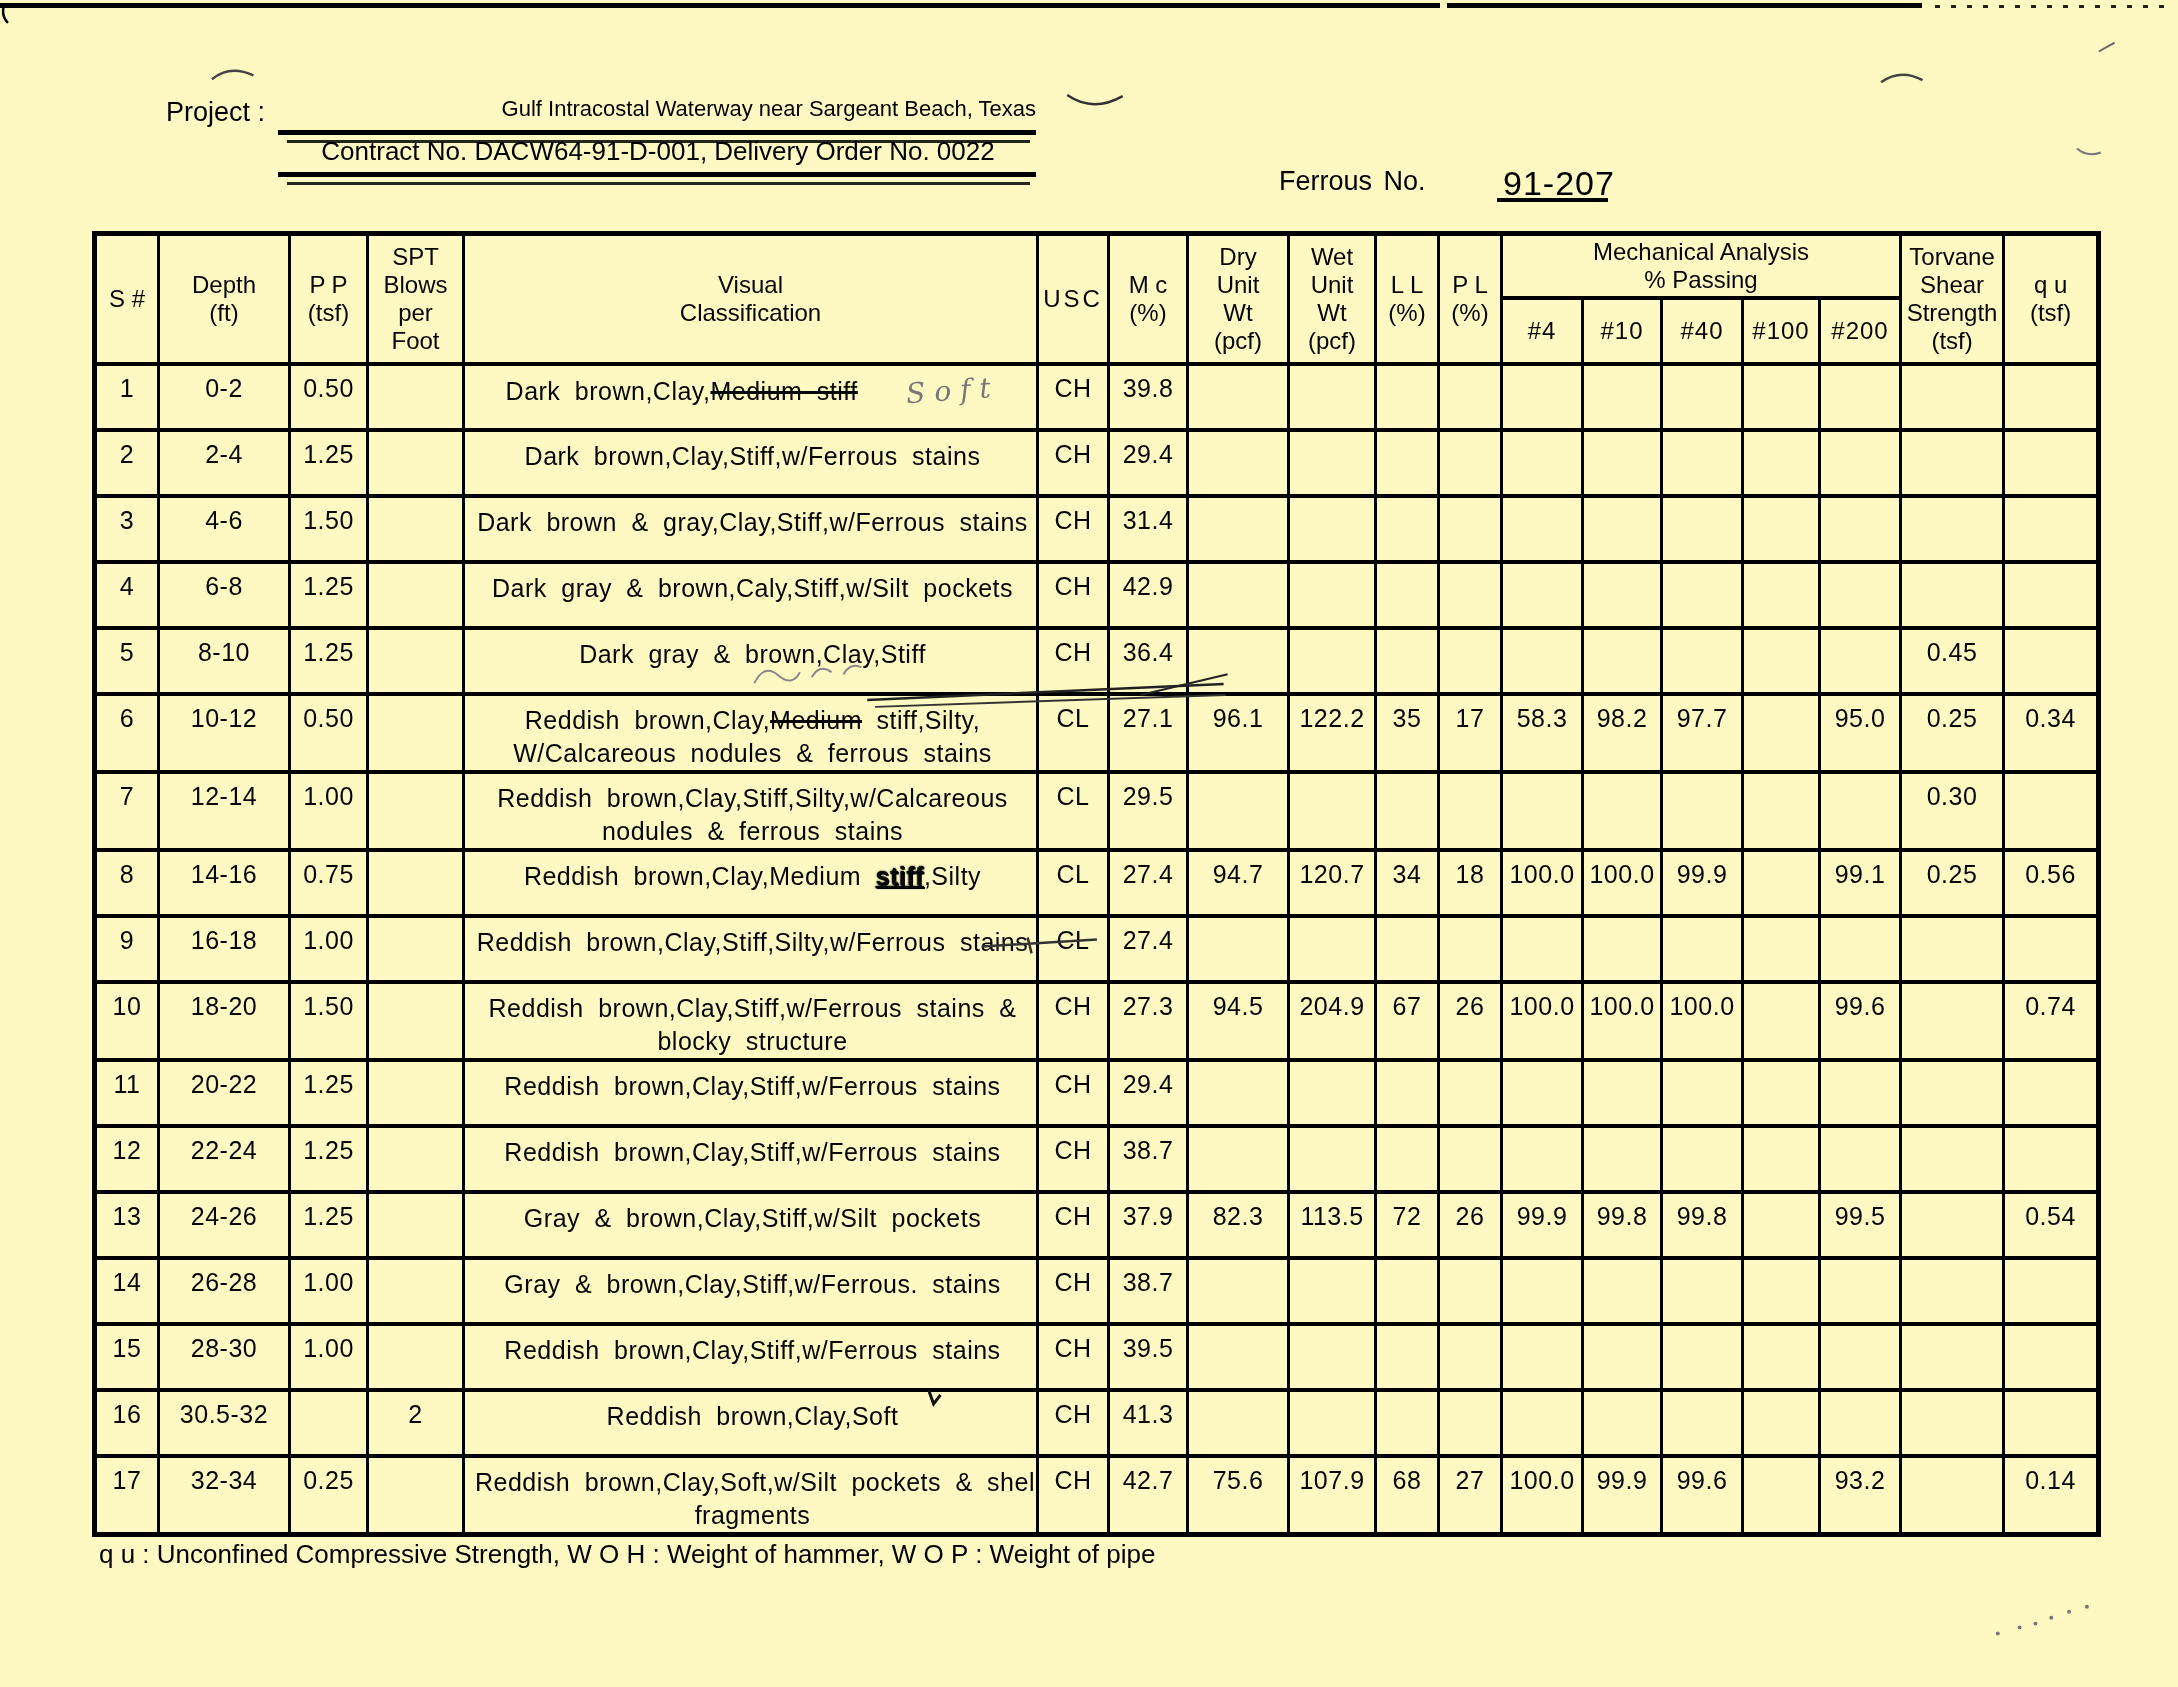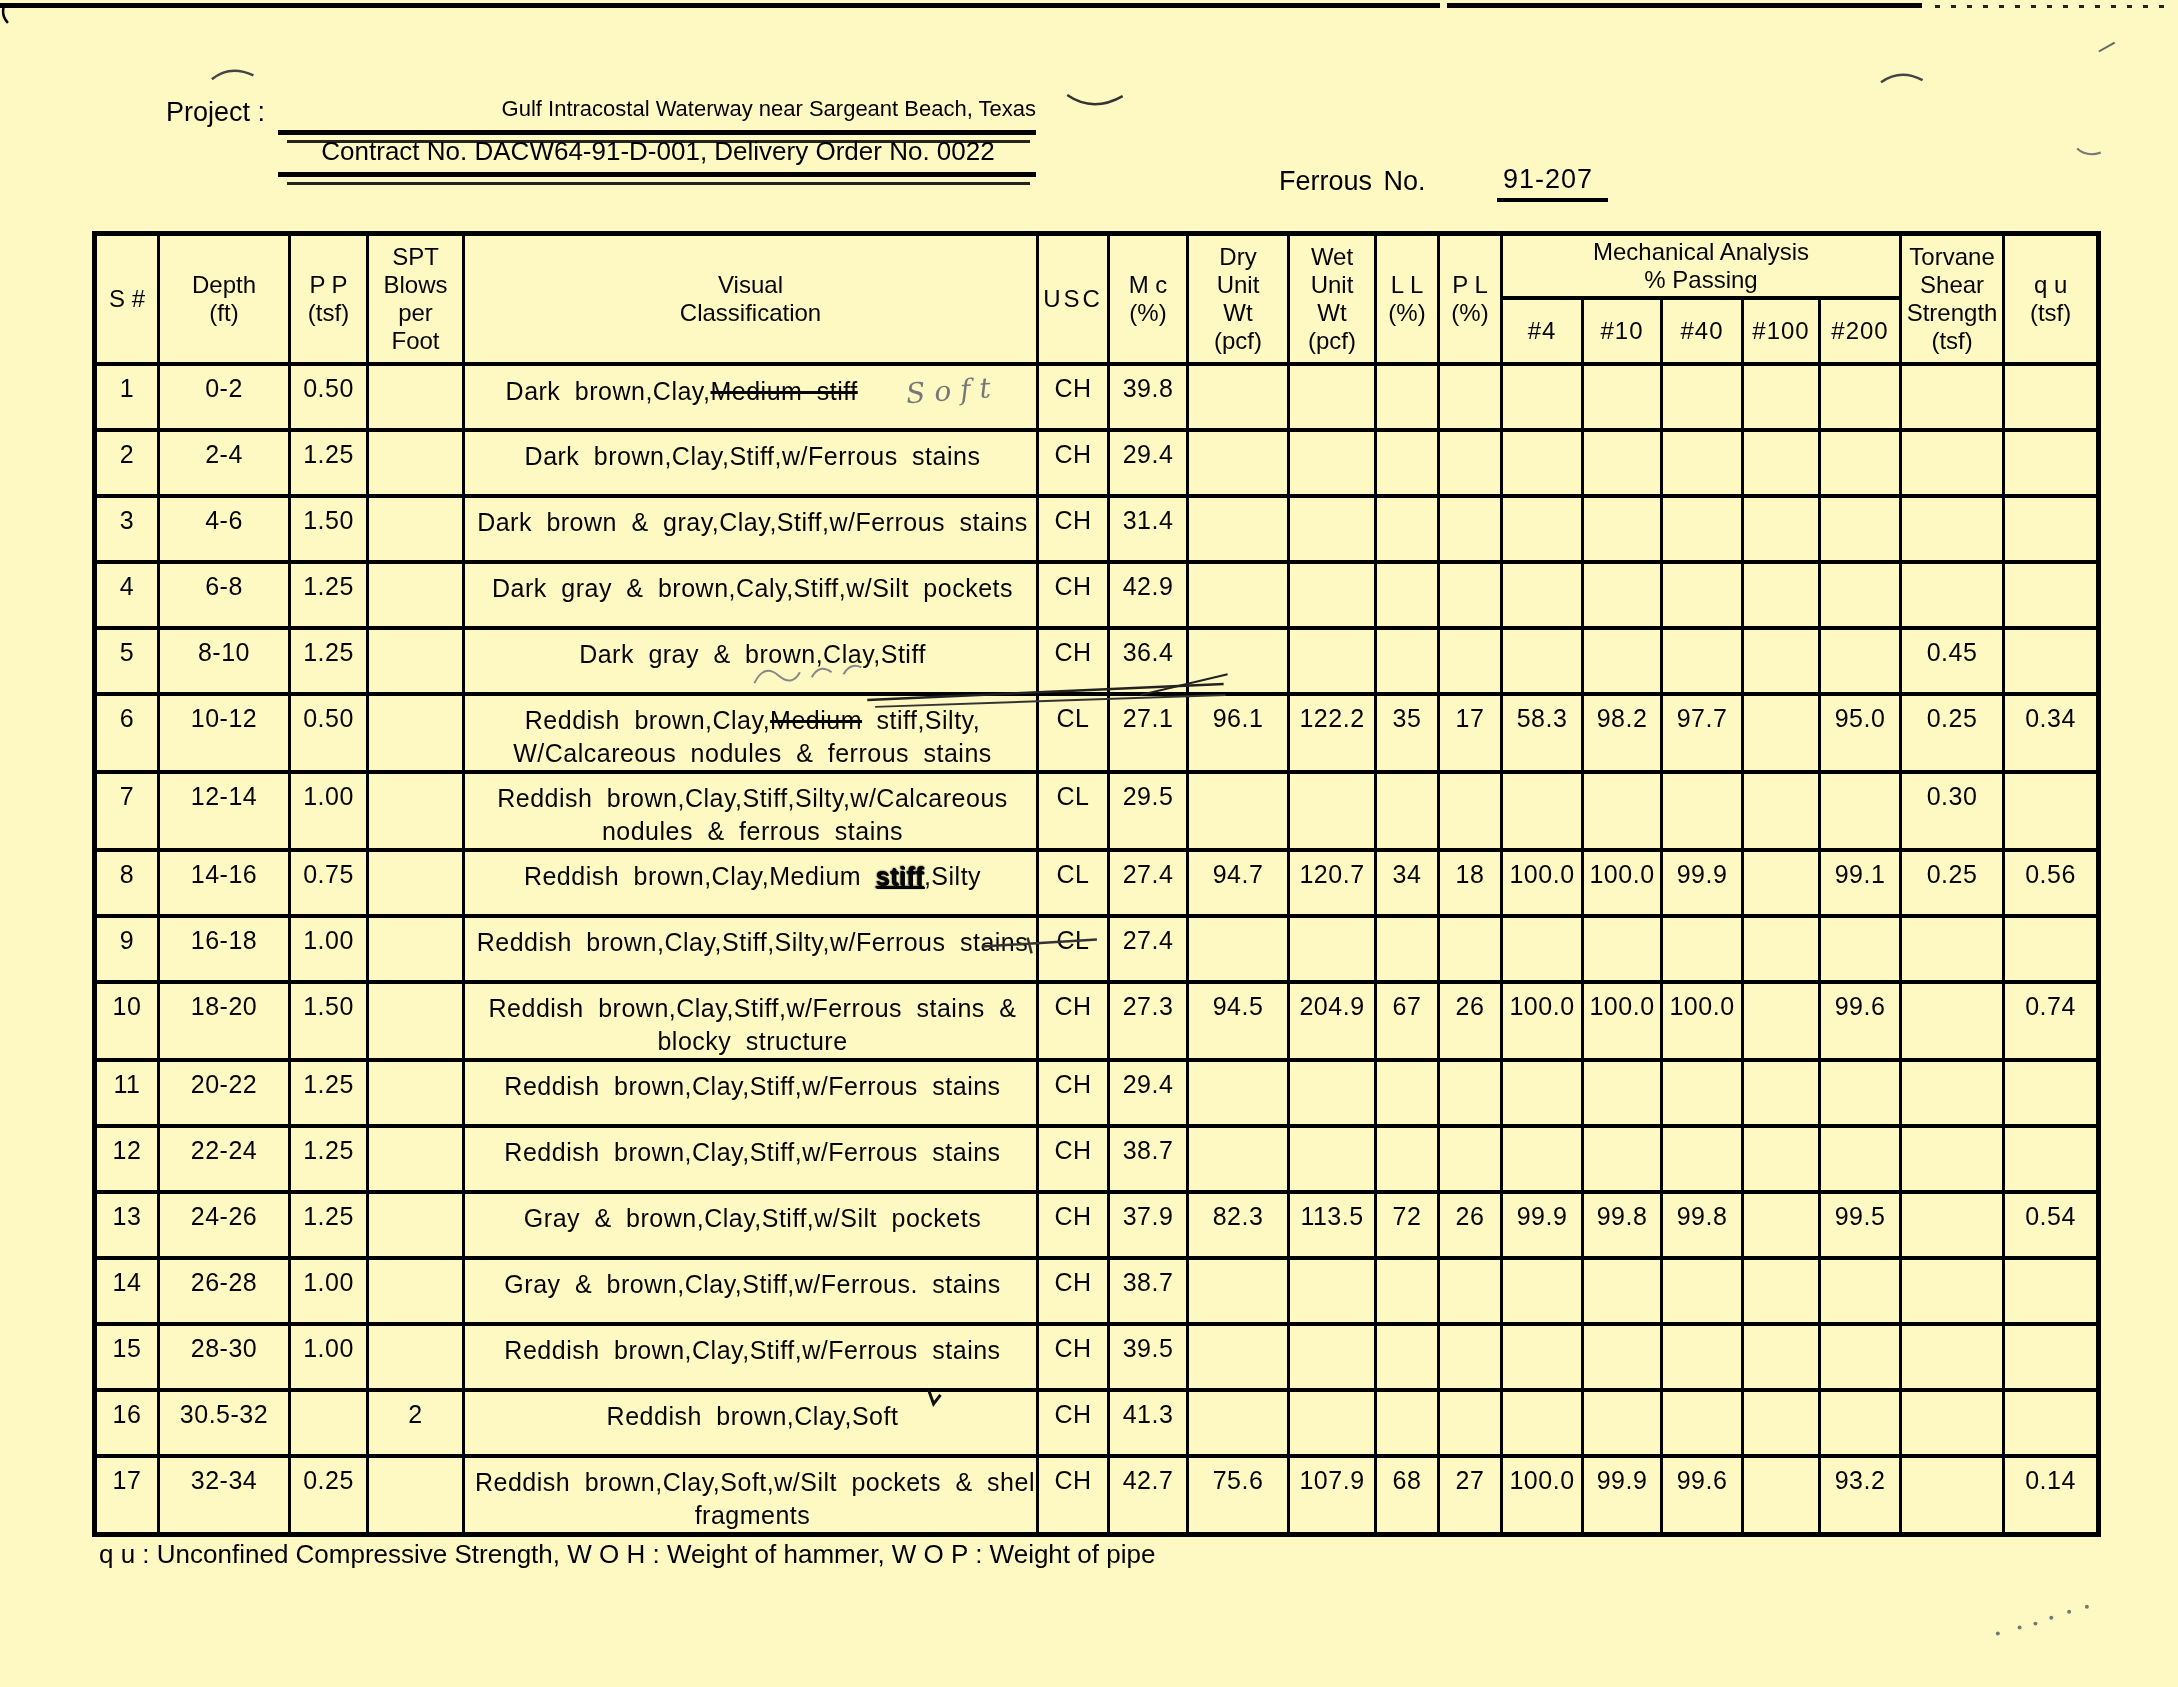--- a/index.html
+++ b/index.html
@@ -17,21 +17,21 @@
   .marks-svg { position:absolute; left:0; top:0; pointer-events:none; }
 
   
   .project-label { left:166px; top:97px; font-size:27px; }
   .project-line1 { left:280px; top:96px; width:756px; text-align:right; font-size:22px; }
   .project-line2 { left:280px; top:136px; width:756px; text-align:center; font-size:26px; }
   .uline  { position:absolute; background:#000; height:5px; }
   .uline.thin { height:3px; opacity:.85; }
   .doc-title { left:1122px; top:99px; font-size:28px; font-weight:bold; letter-spacing:1px; word-spacing:8px; }
   .boring-label { left:1279px; top:166px; font-size:27px; word-spacing:4px; }
-  .boring-value { left:1503px; top:164px; font-size:27px; letter-spacing:1px; }
+  .boring-value { left:1503px; top:164px; font-size:34px; letter-spacing:1px; }
 
   
   table.results {
     position:absolute; left:92px; top:231px;
     border-collapse:collapse; table-layout:fixed;
     width:2007px; border:5px solid #000;
     font-size:25px; color:#050505;
   }
   .results th, .results td { border:3px solid #000; border-top-width:4px; border-bottom-width:4px; overflow:hidden; }
   .results thead th {

